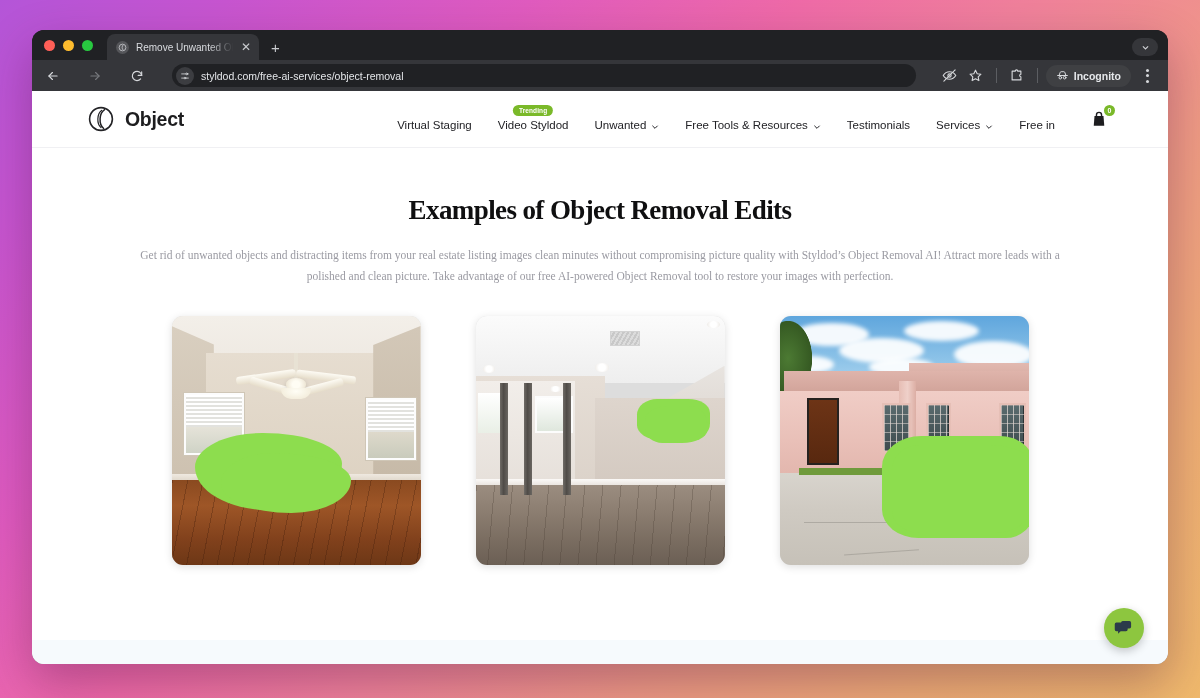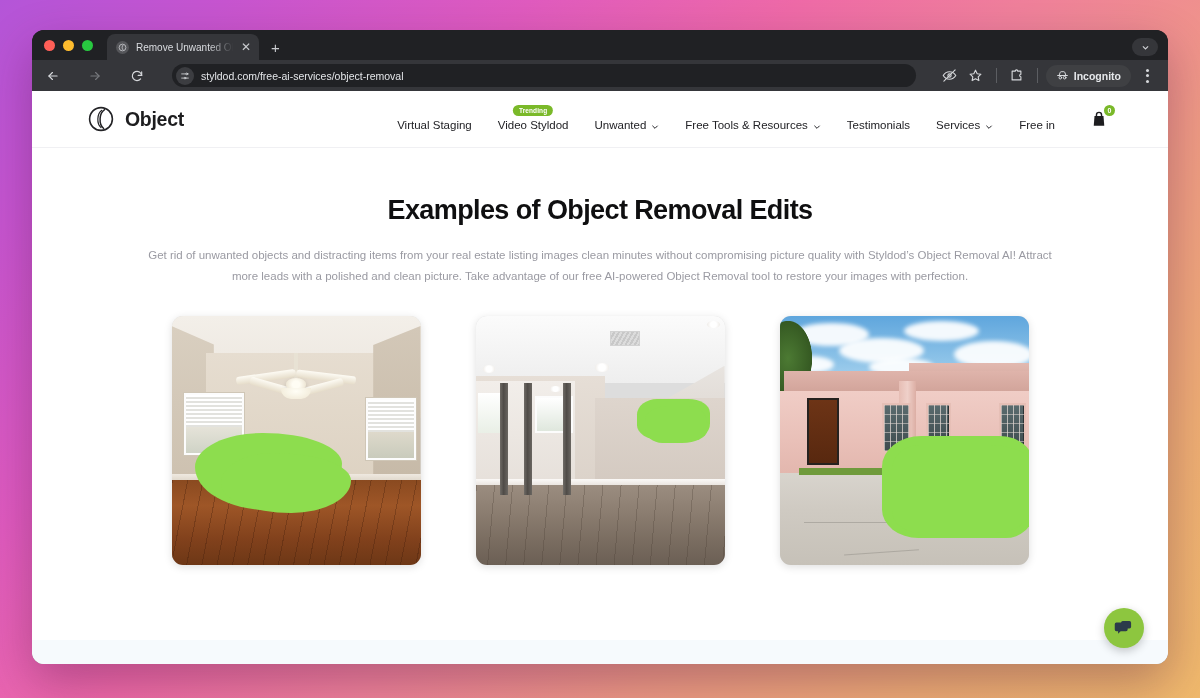--- a/index.html
+++ b/index.html
@@ -182,21 +182,21 @@
   .cart-badge {
     position: absolute; top: -5px; right: -3px;
     min-width: 11px; height: 11px; border-radius: 50%;
     background: #7ab929; color: #fff;
     font-size: 7px; font-weight: 600;
     display: flex; align-items: center; justify-content: center;
     padding: 0 2px;
   }
 
   
-  .main { padding-top: 47px; text-align: center; background: #fff; }
+  .main { padding-top: 47px; text-align: center; background: #fff; font-family: Liberation Serif, serif; }
   .page-title {
     font-size: 27px; font-weight: 800; color: #0f0f10;
     letter-spacing: -0.6px;
   }
   .lede {
     margin: 19px auto 0;
     max-width: 930px;
     font-size: 11.5px; line-height: 21px; color: #9a9aa2;
   }
 

